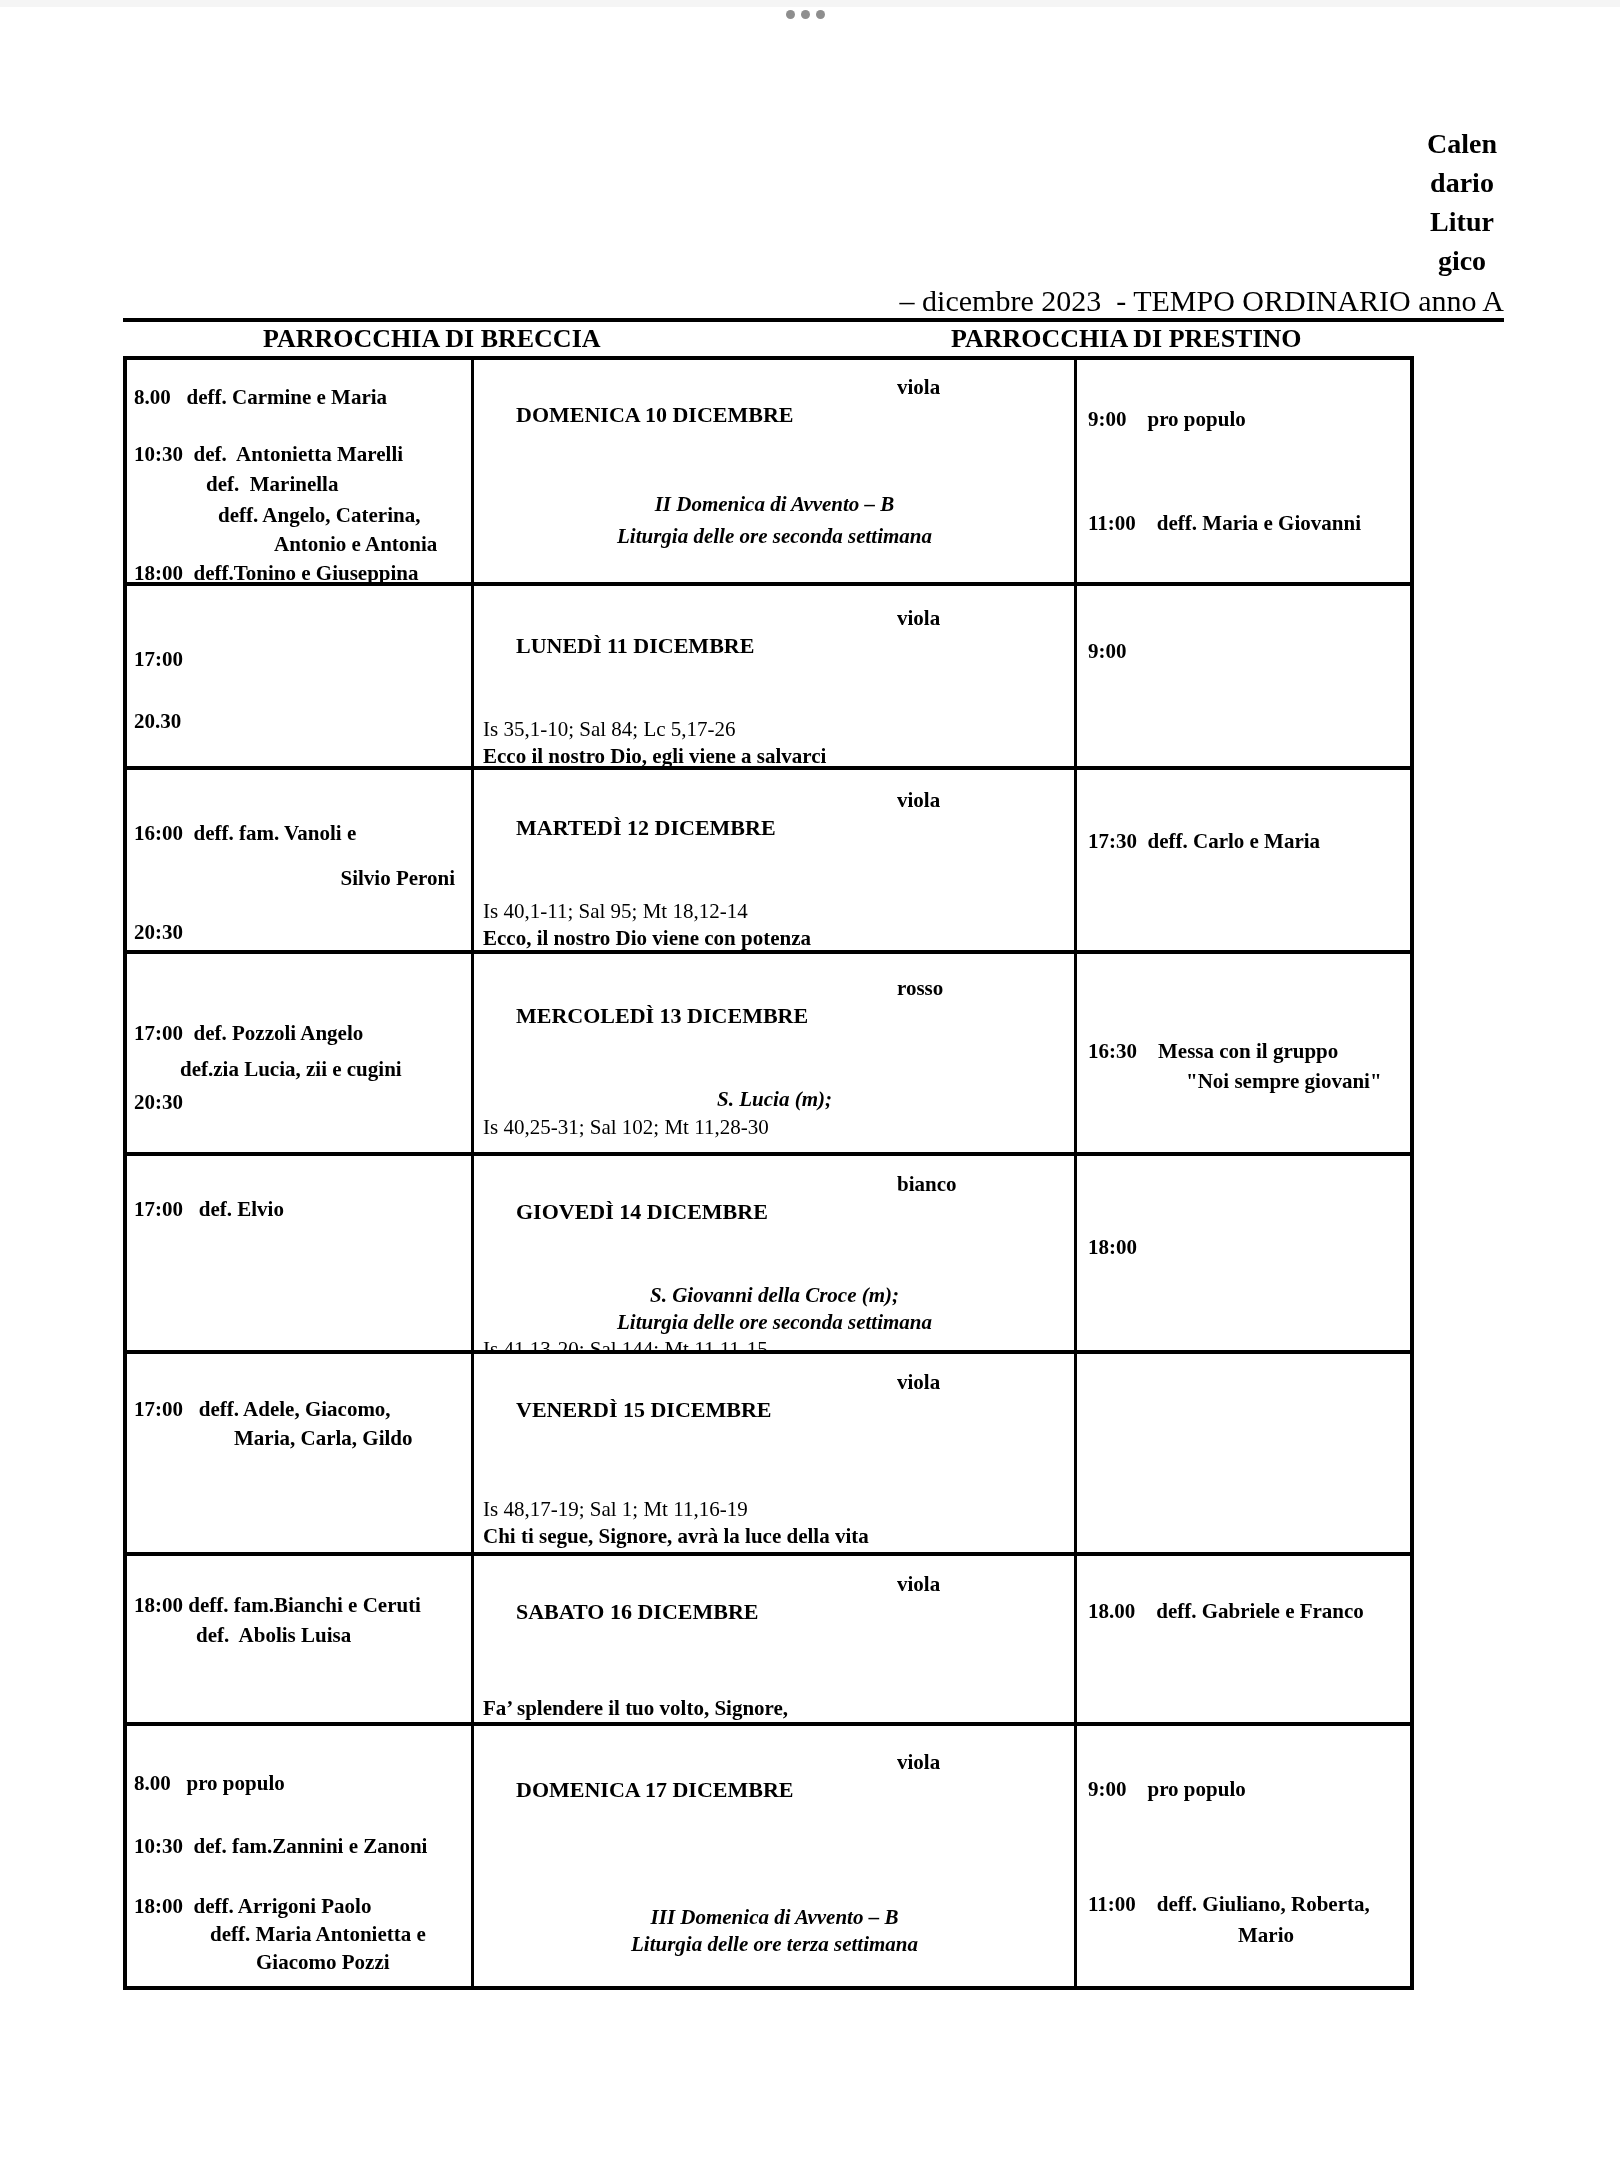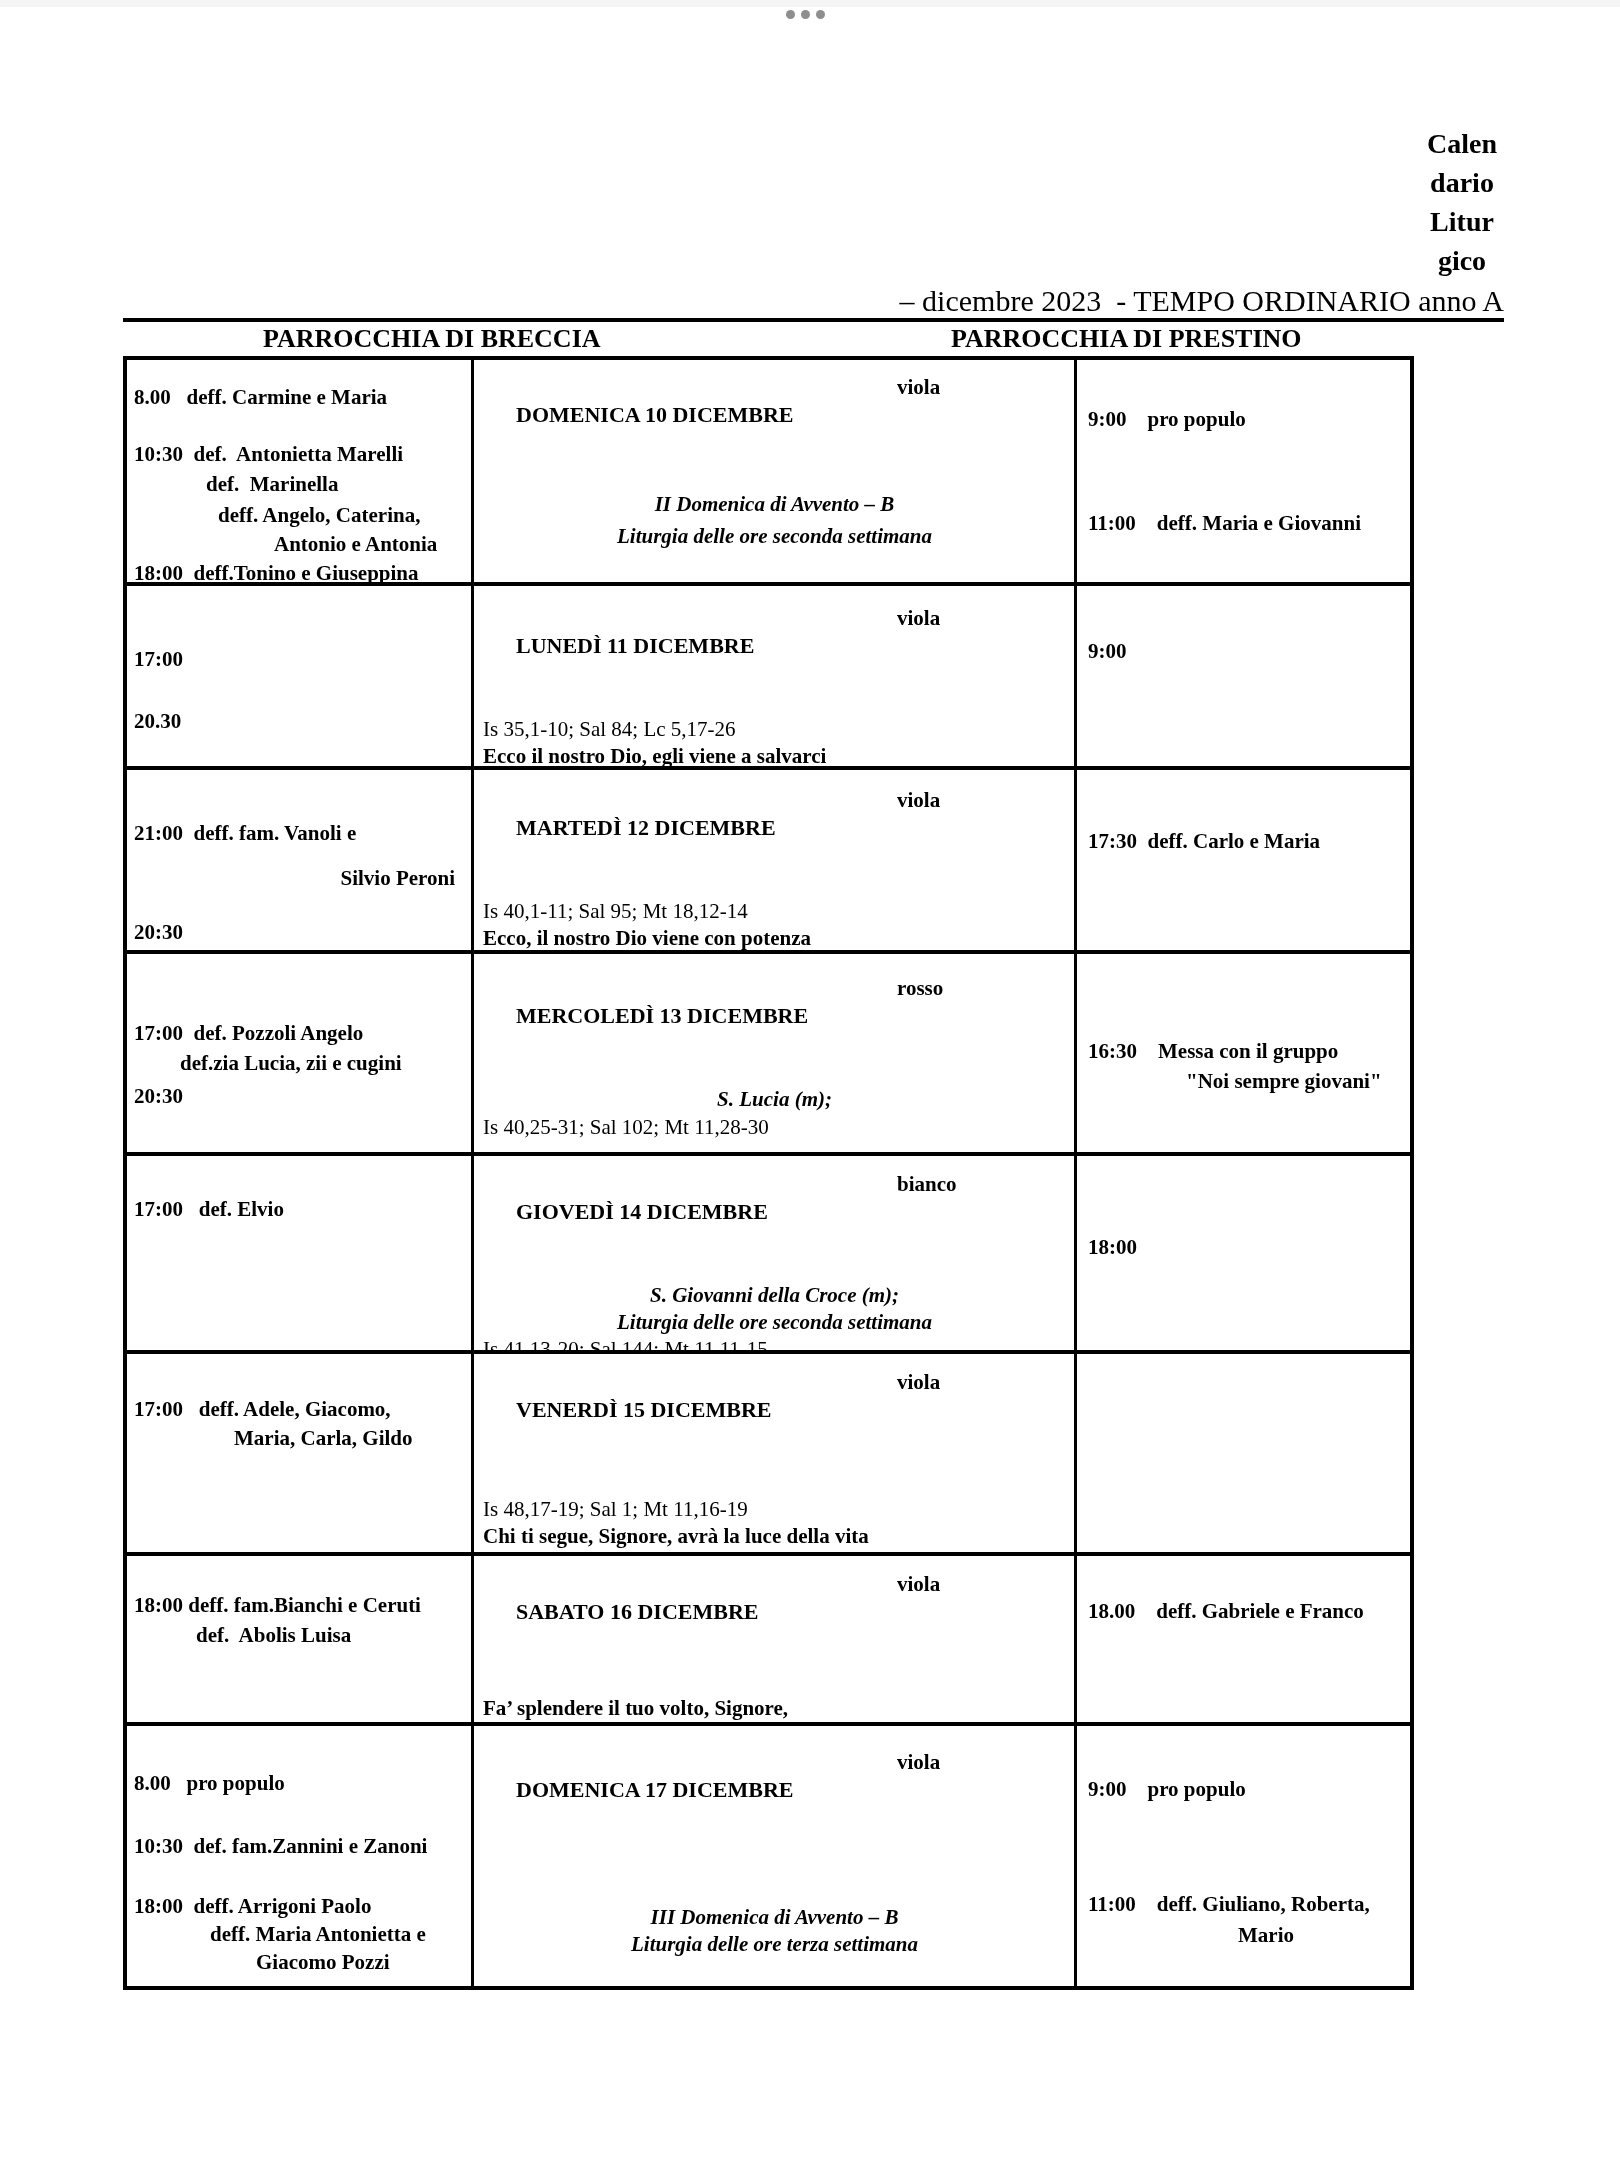--- a/index.html
+++ b/index.html
@@ -62,21 +62,21 @@
   .r2c{display:flex;flex-direction:column;padding-top:18px;padding-bottom:6px}
   .r2 .pl1{margin-top:52px}
   
   .r3 .bl1{margin-top:50px}
   .r3 .bl2{margin-top:18px;text-align:right;padding-right:12px}
   .r3 .bl3{margin-top:27px}
   .r3c{display:flex;flex-direction:column;padding-top:16px;padding-bottom:4px}
   .r3 .pl1{margin-top:58px}
   
   .r4 .bl1{margin-top:66px}
-  .r4 .bl2{margin-top:3px;padding-left:46px}
+  .r4 .bl2{margin-top:9px;padding-left:46px}
   .r4 .bl3{margin-top:6px}
   .r4c{padding-top:20px}
   .r4c .s1{}
   .r4c .ref1{margin-top:1px}
   .r4 .pl1{margin-top:84px}
   .r4 .pl2{margin-top:3px;padding-left:98px}
   
   .r5 .bl1{margin-top:40px}
   .r5c{display:flex;flex-direction:column;padding-top:14px;padding-bottom:0}
   .r5 .pl1{margin-top:78px}
@@ -159,21 +159,21 @@
     </div>
     <div class="spacer"></div>
     <div class="ln cref">Is 35,1-10; Sal 84; Lc 5,17-26</div>
     <div class="ln">Ecco il nostro Dio, egli viene a salvarci</div>
   </div>
   <div class="cell cr bb r2">
     <div class="ln pl1">9:00</div>
   </div>
 
   <div class="cell cl bb r3">
-    <div class="ln bl1">21:00  deff. fam. Vanoli e</div>
+    <div class="ln bl1">16:00  deff. fam. Vanoli e</div>
     <div class="ln bl2">Silvio Peroni</div>
     <div class="ln bl3">20:30</div>
   </div>
   <div class="cell cc bb r3c">
     <div class="dayline">
       <span>MARTEDÌ 12 DICEMBRE</span>
       <span class="daycolor">viola</span>
     </div>
     <div class="spacer"></div>
     <div class="ln cref">Is 40,1-11; Sal 95; Mt 18,12-14</div>

